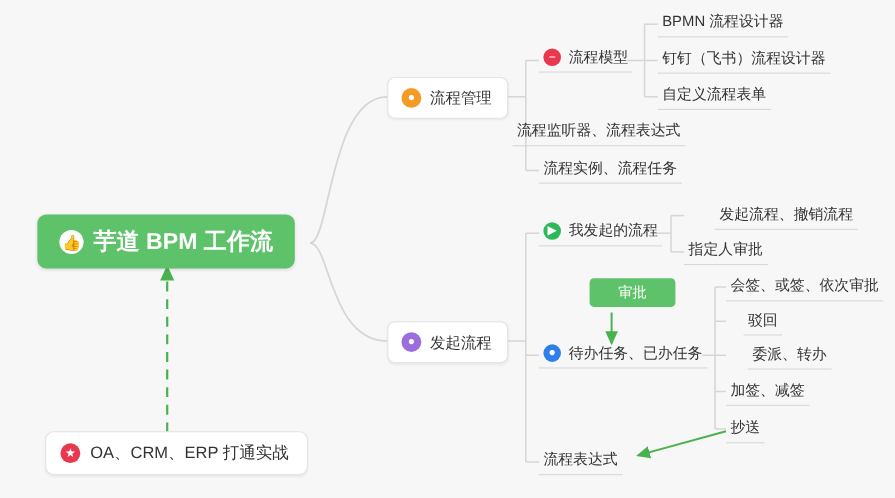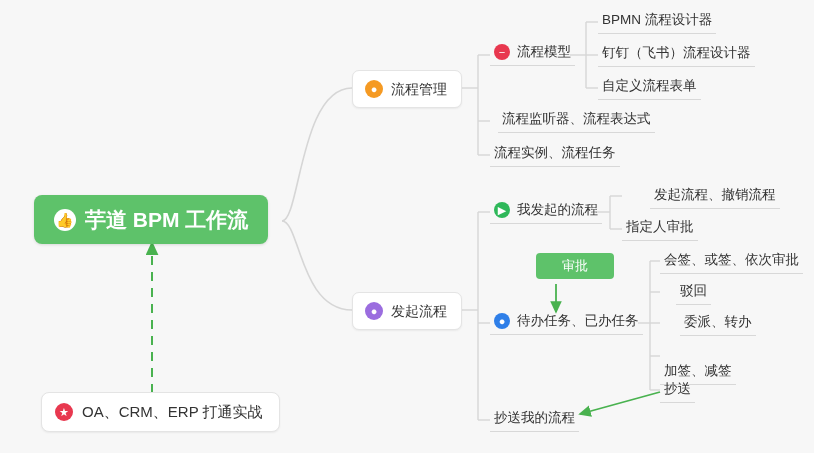--- a/index.html
+++ b/index.html
@@ -185,21 +185,21 @@
   <div class="node leaf-node" style="left:598px; top:8px;">
     <span class="label">BPMN 流程设计器</span>
   </div>
   <div class="node leaf-node" style="left:598px; top:41px;">
     <span class="label">钉钉（飞书）流程设计器</span>
   </div>
   <div class="node leaf-node" style="left:598px; top:74px;">
     <span class="label">自定义流程表单</span>
   </div>
 
-  <div class="node leaf-node" style="left:498px; top:107px;">
+  <div class="node leaf-node" style="left:466px; top:107px;">
     <span class="label">流程监听器、流程表达式</span>
   </div>
   <div class="node leaf-node" style="left:490px; top:141px;">
     <span class="label">流程实例、流程任务</span>
   </div>
 
   <div class="node branch-node" style="left:352px; top:292px;">
     <span class="icon icon-circle ic-18" style="background:#9b6ddf;">●</span>
     <span class="label">发起流程</span>
   </div>
@@ -226,29 +226,29 @@
 
   <div class="node leaf-node" style="left:660px; top:248px;">
     <span class="label">会签、或签、依次审批</span>
   </div>
   <div class="node leaf-node" style="left:676px; top:279px;">
     <span class="label">驳回</span>
   </div>
   <div class="node leaf-node" style="left:680px; top:310px;text-align:center;">
     <span class="label">委派、转办</span>
   </div>
-  <div class="node leaf-node" style="left:660px; top:343px;margin-top:16px;">
+  <div class="node leaf-node" style="left:660px; top:343px;">
     <span class="label">加签、减签</span>
   </div>
   <div class="node leaf-node" style="left:660px; top:377px;">
     <span class="label">抄送</span>
   </div>
 
   <div class="node leaf-node" style="left:490px; top:406px;">
-    <span class="label">抄送我的流程</span>
+    <span class="label">流程表达式</span>
   </div>
 
   <div class="node legend-node" style="left:41px; top:392px;">
     <span class="icon icon-circle ic-18" style="background:#e8384f;">★</span>
     <span class="label">OA、CRM、ERP 打通实战</span>
   </div>
 
 </div>
 
 </body></html>

